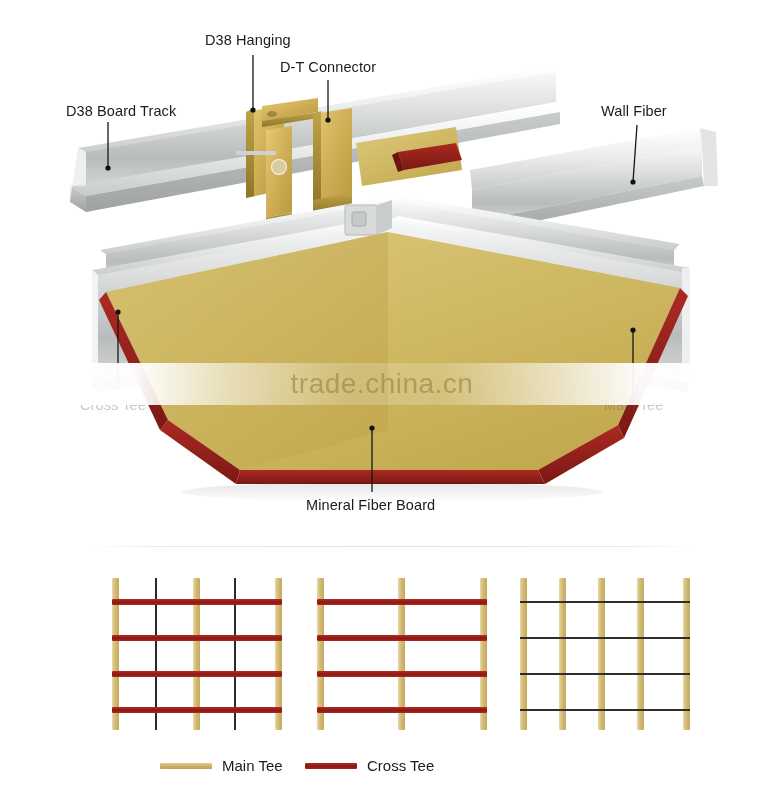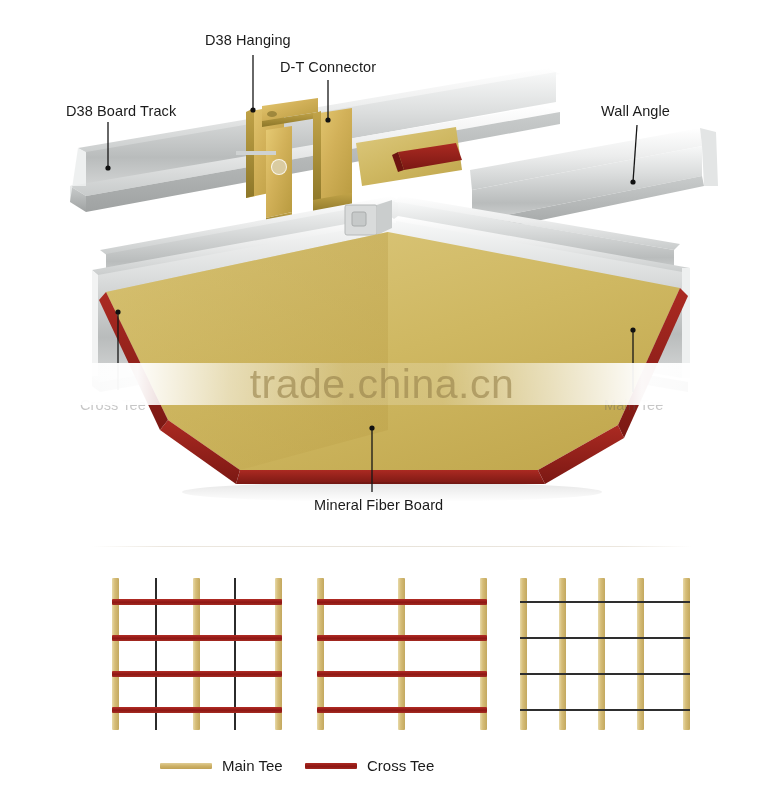--- a/index.html
+++ b/index.html
@@ -39,21 +39,21 @@
         rgba(255,255,255,.20) 58%,
         rgba(255,255,255,.60) 72%,
         rgba(255,255,255,.97) 84%,
         rgba(255,255,255,.93) 95%,
         rgba(255,255,255,0) 100%);
     pointer-events:none;
   }
   #watermark-text{
     position:absolute;left:0;top:362px;width:764px;height:44px;
     display:flex;align-items:center;justify-content:center;
-    font-size:41px;font-weight:400;
+    font-size:28px;font-weight:400;
     color:rgba(150,128,74,.60);
     letter-spacing:.5px;
     pointer-events:none;
   }
 
   
   #divider{position:absolute;left:92px;top:546px;width:600px;height:1px;
     background:linear-gradient(90deg,rgba(232,228,222,0),#ece7df 12%,#e8e3da 50%,#ece7df 88%,rgba(232,228,222,0));}
 
   
@@ -242,27 +242,27 @@
         <circle cx="372" cy="428" r="2.6"></circle>
       </g>
     </svg>
 
     <div class="label" style="left:66px;top:103px;">D38 Board Track</div>
 
     <div class="label" style="left:205px;top:32px;">D38 Hanging</div>
 
     <div class="label" style="left:280px;top:59px;">D-T Connector</div>
 
-    <div class="label" style="left:601px;top:103px;">Wall Angle</div>
+    <div class="label" style="left:601px;top:103px;">Wall Fiber</div>
 
     <div class="label faded" style="left:80px;top:397px;">Cross Tee</div>
 
     <div class="label faded" style="left:604px;top:397px;">Main Tee</div>
 
-    <div class="label" style="left:314px;top:497px;">Mineral Fiber Board</div>
+    <div class="label" style="left:306px;top:497px;">Mineral Fiber Board</div>
 
     <div id="watermark-band"></div>
     <div id="watermark-text">trade.china.cn</div>
   </div>
 
   <div id="divider"></div>
 
   <div class="gridpanel" id="grid-1" style="left:112px;width:170px;">
     <div class="v-main" style="left:0px;"></div>
     <div class="v-main" style="left:81px;"></div>

